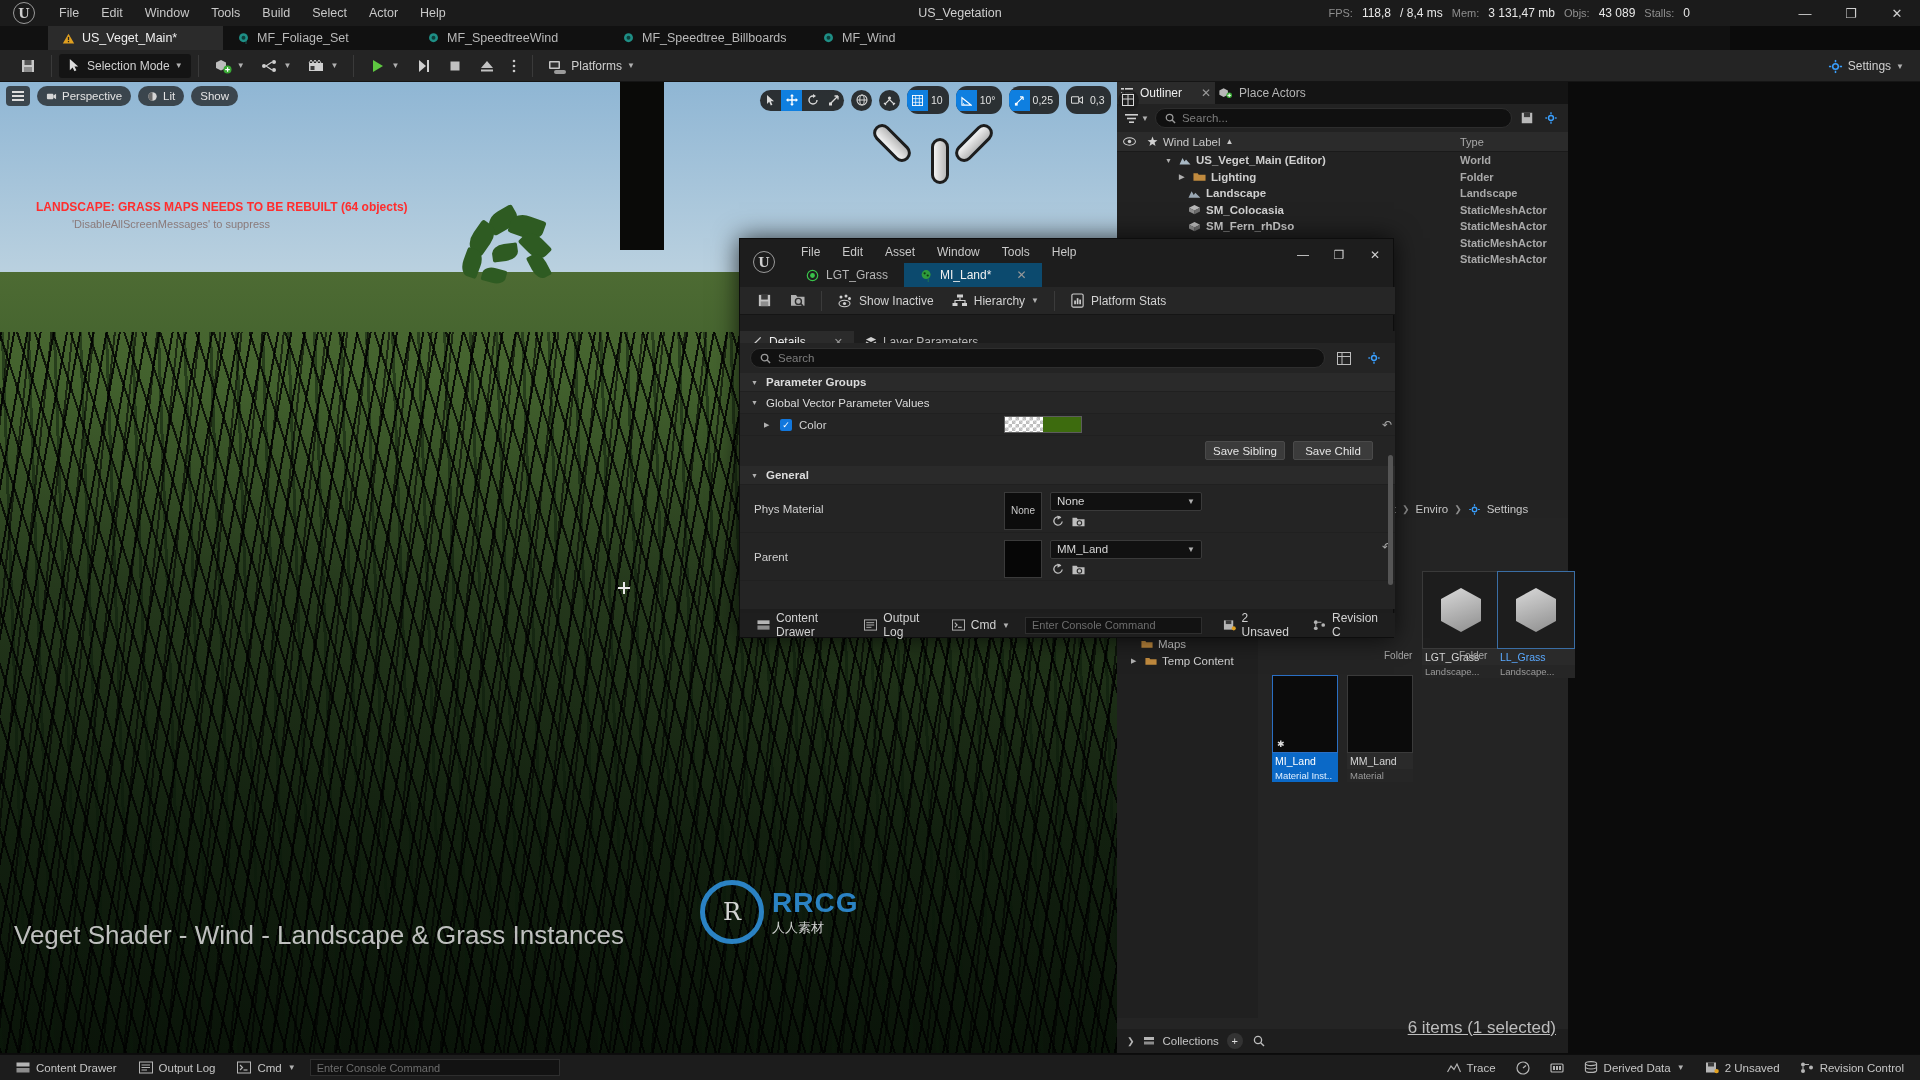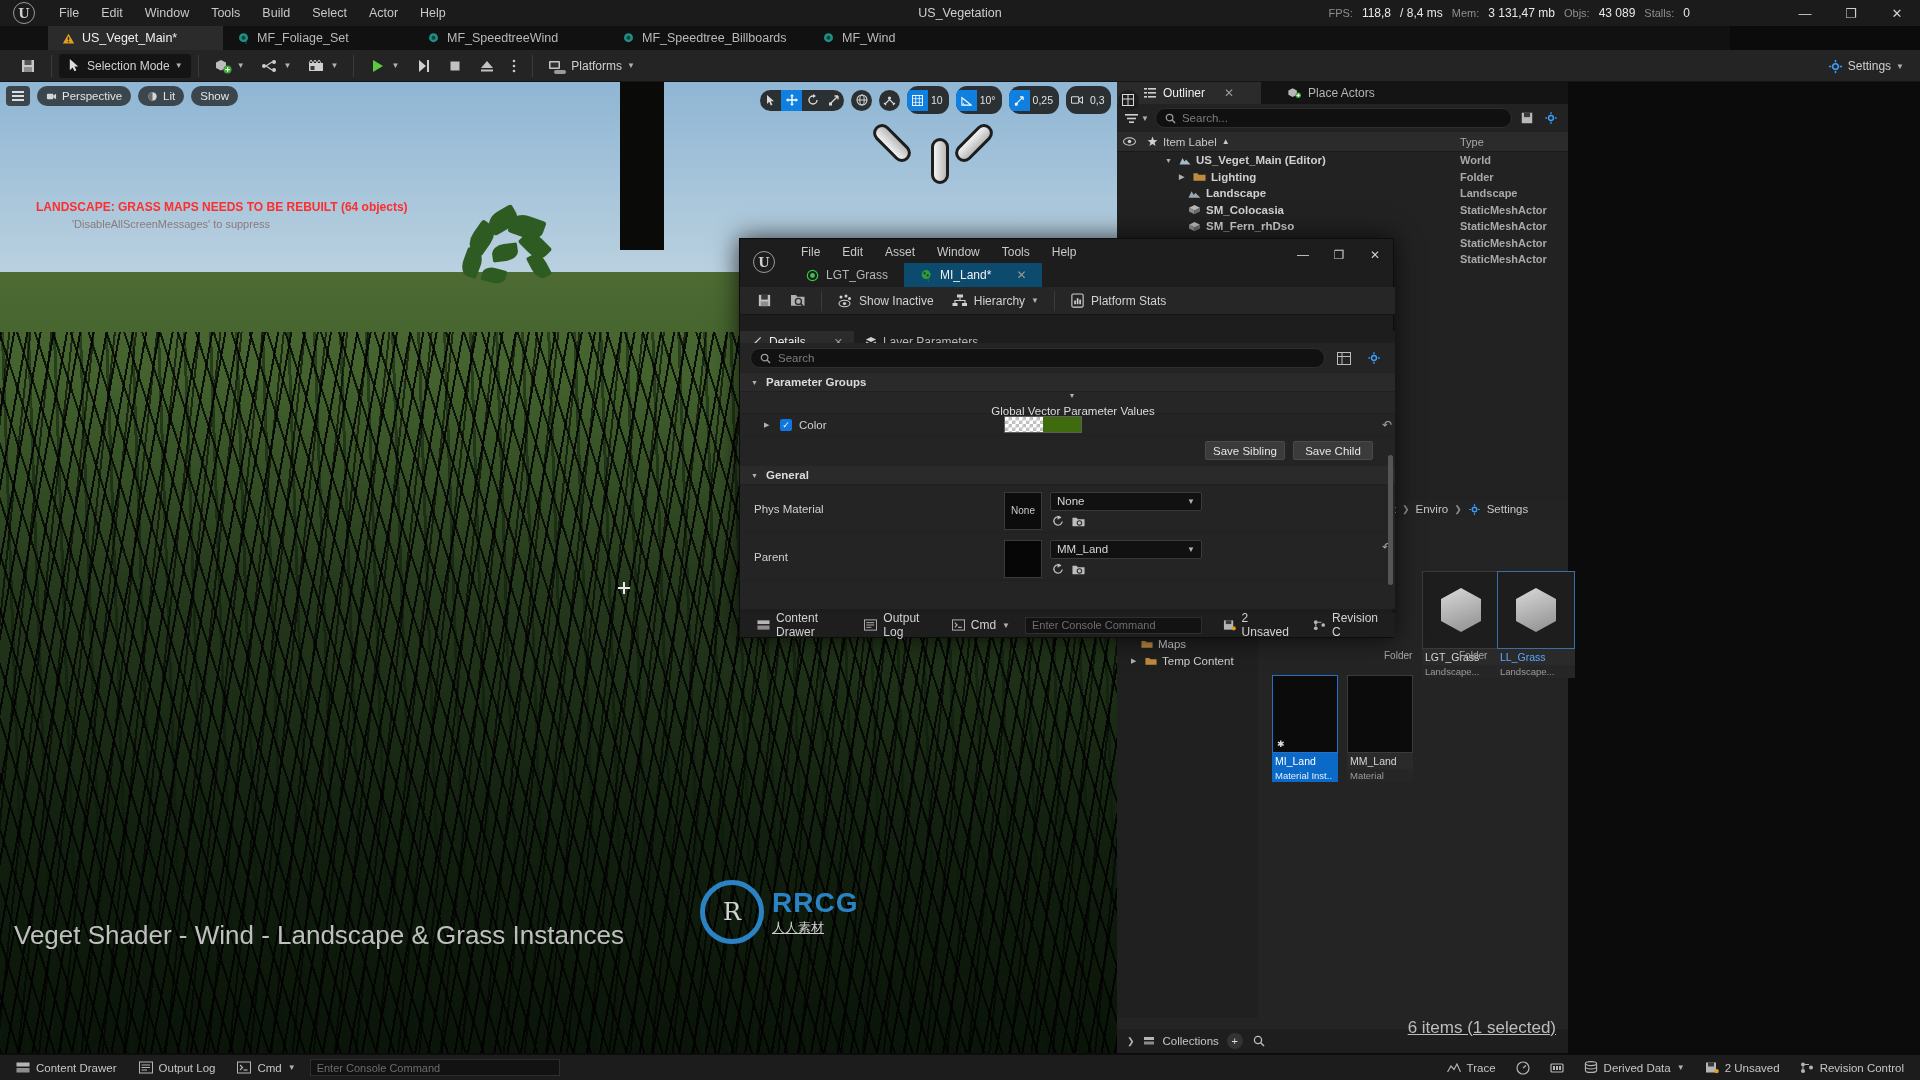--- a/index.html
+++ b/index.html
@@ -52,21 +52,21 @@
   .warn { position:absolute; left:36px; top:118px; font-size:12px; font-weight:700; color:#ff2d2d; }
   .warn2 { position:absolute; left:72px; top:136px; font-size:11px; color:#8a7a7a; }
   .crosshair { position:absolute; left:618px; top:500px; width:12px; height:12px; }
   .crosshair:before,.crosshair:after{content:"";position:absolute;background:#e9e9e9;}
   .crosshair:before{left:5px;top:0;width:1.5px;height:12px;}
   .crosshair:after{left:0;top:5px;width:12px;height:1.5px;}
   .vp-caption { position:absolute; left:14px; top:838px; font-size:26px; color:#d8d8d8; opacity:.88; }
   .wm { position:absolute; left:700px; top:795px; width:200px; height:70px; display:flex; align-items:center; gap:8px; opacity:.9;}
   .wm-ring { width:64px; height:64px; border-radius:50%; border:5px solid #2f8fd8; display:flex;align-items:center;justify-content:center;color:#e9e9e9;font-size:24px;font-family:"DejaVu Serif",serif;}
   .wm-txt { font-size:28px; font-weight:700; color:#2f8fd8; letter-spacing:1px;}
-  .wm-sub { font-size:13px; color:#e3e3e3;text-decoration:underline; }
+  .wm-sub { font-size:13px; color:#e3e3e3; }
 
   
   .vp-tl { position:absolute; left:6px; top:4px; display:flex; align-items:center; gap:7px; }
   .pill { height:20px; border-radius:10px; background:rgba(25,25,25,.72); color:#e4e4e4; font-size:11.5px;
      display:flex; align-items:center; gap:5px; padding:0 9px; }
   .ham { width:24px; height:20px; border-radius:4px; background:rgba(25,25,25,.72); display:flex;align-items:center;justify-content:center;}
   .ham i { display:block; width:12px; height:1.6px; background:#ddd; box-shadow:0 4px 0 #ddd, 0 -4px 0 #ddd; }
 
   
   .vp-tr { position:absolute; left:760px; top:86px; display:flex; align-items:center; gap:7px; z-index:6;}
@@ -77,21 +77,21 @@
   .vsnap { display:flex; align-items:center; background:rgba(28,28,28,.88); border-radius:11px; height:28px; overflow:hidden;}
   .vsnap .ic { width:21px; height:21px; display:flex;align-items:center;justify-content:center; font-size:10px;}
   .vsnap .ic.on { background:#0f7fe0; color:#fff; }
   .vsnap .val { font-size:10.5px; color:#e0e0e0; padding:0 6px 0 3px; }
   .gizmo { position:absolute; left:865px; top:110px; width:150px; height:100px; z-index:5;}
   .giz-pill { position:absolute; width:18px; height:46px; border-radius:9px; background:linear-gradient(90deg,#f2f2f2,#b9b9b9); border:3px solid #1d1d1d;}
 
   
   .outliner { position:absolute; left:1117px; top:82px; width:451px; height:418px; background:#222; }
   .ol-tabs { height:22px; display:flex; background:#141414; }
-  .ol-tab { height:22px; display:flex; align-items:center; gap:7px; padding:0 27px; font-size:12px; color:#b5b5b5; }
+  .ol-tab { height:22px; display:flex; align-items:center; gap:7px; padding:0 4px; font-size:12px; color:#b5b5b5; }
   .ol-tab.active { background:#2b2b2b; color:#eee; }
   .ol-tab .x { margin-left:12px; font-size:12px; color:#9a9a9a; }
   .ol-search { height:28px; display:flex; align-items:center; gap:6px; padding:0 8px; background:#222;}
   .filt { display:flex; align-items:center; gap:3px; color:#c4c4c4; font-size:11px;}
   .sbox { flex:1; height:20px; background:#101010; border-radius:10px; display:flex; align-items:center; gap:6px; padding:0 9px;
       font-size:11.5px; color:#7d7d7d; border:1px solid #2d2d2d;}
   .ol-head { height:20px; display:flex; align-items:center; background:#2b2b2b; font-size:11.5px; color:#c9c9c9; border-bottom:1px solid #1a1a1a;}
   .ol-row { height:16.5px; display:flex; align-items:center; font-size:11.5px; color:#cfcfcf;font-weight:bold; }
   .ol-name { flex:1; display:flex; align-items:center; gap:5px; }
   .ol-type { width:108px; color:#a9a9a9; font-size:11px;}
@@ -135,21 +135,21 @@
   .mvs { width:1px;height:20px;background:#3b3b3b;margin:0 6px;}
   .mi-ptabs { position:absolute; left:0; top:92px; width:655px; height:22px; background:#1d1d1d; display:flex;}
   .pt { height:22px; display:flex; align-items:center; gap:6px; padding:0 11px; font-size:12px; color:#b6b6b6;}
   .pt.active { background:#2b2b2b; color:#eee;}
   .pt .x { margin-left:22px; font-size:11px; color:#9a9a9a;}
   .mi-body { position:absolute; left:0; top:104px; width:655px; height:266px; background:#242424;}
   .mi-search { height:30px; display:flex; align-items:center; gap:8px; padding:6px 10px;}
   .mi-sbox { flex:1; height:20px; background:#111; border:1px solid #2e2e2e; border-radius:10px; display:flex; align-items:center; gap:7px; padding:0 9px; font-size:11.5px; color:#7e7e7e;}
   .mi-sicon { width:22px; height:20px; display:flex;align-items:center;justify-content:center; color:#bdbdbd; font-size:12px;}
   .grp { height:19px; display:flex; align-items:center; gap:6px; padding-left:11px; font-size:11.5px; color:#dcdcdc; font-weight:700; background:#2a2a2a; border-bottom:1px solid #202020;}
-  .grp.sub { background:#262626; font-weight:400; padding-left:11px;flex-direction:column;}
+  .grp.sub { background:#262626; font-weight:400; padding-left:11px;}
   .prow { display:flex; align-items:center; min-height:22px; border-bottom:1px solid #202020;}
   .plabel { width:254px; display:flex; align-items:center; gap:7px; padding-left:14px; font-size:11.5px; color:#d0d0d0;}
   .pval { flex:1; display:flex; align-items:center; gap:8px; padding-left:10px;}
   .chk { width:12px;height:12px;border-radius:2px;background:#1177dd;display:flex;align-items:center;justify-content:center;color:#fff;font-size:9px;}
   .swatch { width:78px; height:17px; border:1px solid #5c5c5c; display:flex; }
   .swatch .alpha { width:50%;height:100%;
     background-image:linear-gradient(45deg,#bdbdbd 25%,transparent 25%,transparent 75%,#bdbdbd 75%),
                      linear-gradient(45deg,#bdbdbd 25%,#fff 25%,#fff 75%,#bdbdbd 75%);
     background-size:7px 7px; background-position:0 0,3.5px 3.5px;}
   .swatch .col { width:50%;height:100%;}
@@ -618,21 +618,21 @@
             <ellipse cx="7" cy="5" rx="6.4" ry="4" fill="none" stroke="#cfcfcf" stroke-width="1.1"></ellipse>
             <circle cx="7" cy="5" r="1.9" fill="#cfcfcf"></circle>
           </svg>
       </div>
       <div style="width:22px;display:flex;justify-content:center">
         <svg width="11" height="11" viewBox="0 0 12 12">
             <path d="M6 0.6 L7.4 4.3 L11.4 4.5 L8.3 7 L9.3 10.9 L6 8.7 L2.7 10.9 L3.7 7 L0.6 4.5 L4.6 4.3 Z" fill="#cfcfcf"></path>
           </svg>
       </div>
       <div style="flex:1;display:flex;align-items:center;gap:5px">
-        <span>Item Label</span>
+        <span>Wind Label</span>
         <span style="font-size:8px">▲</span>
       </div>
       <div class="ol-type">Type</div>
     </div>
 
     <div>
       <div class="ol-row">
         <div class="ol-name" style="padding-left:48px">
           <span class="tri">▼</span>
           <span class="ico">

